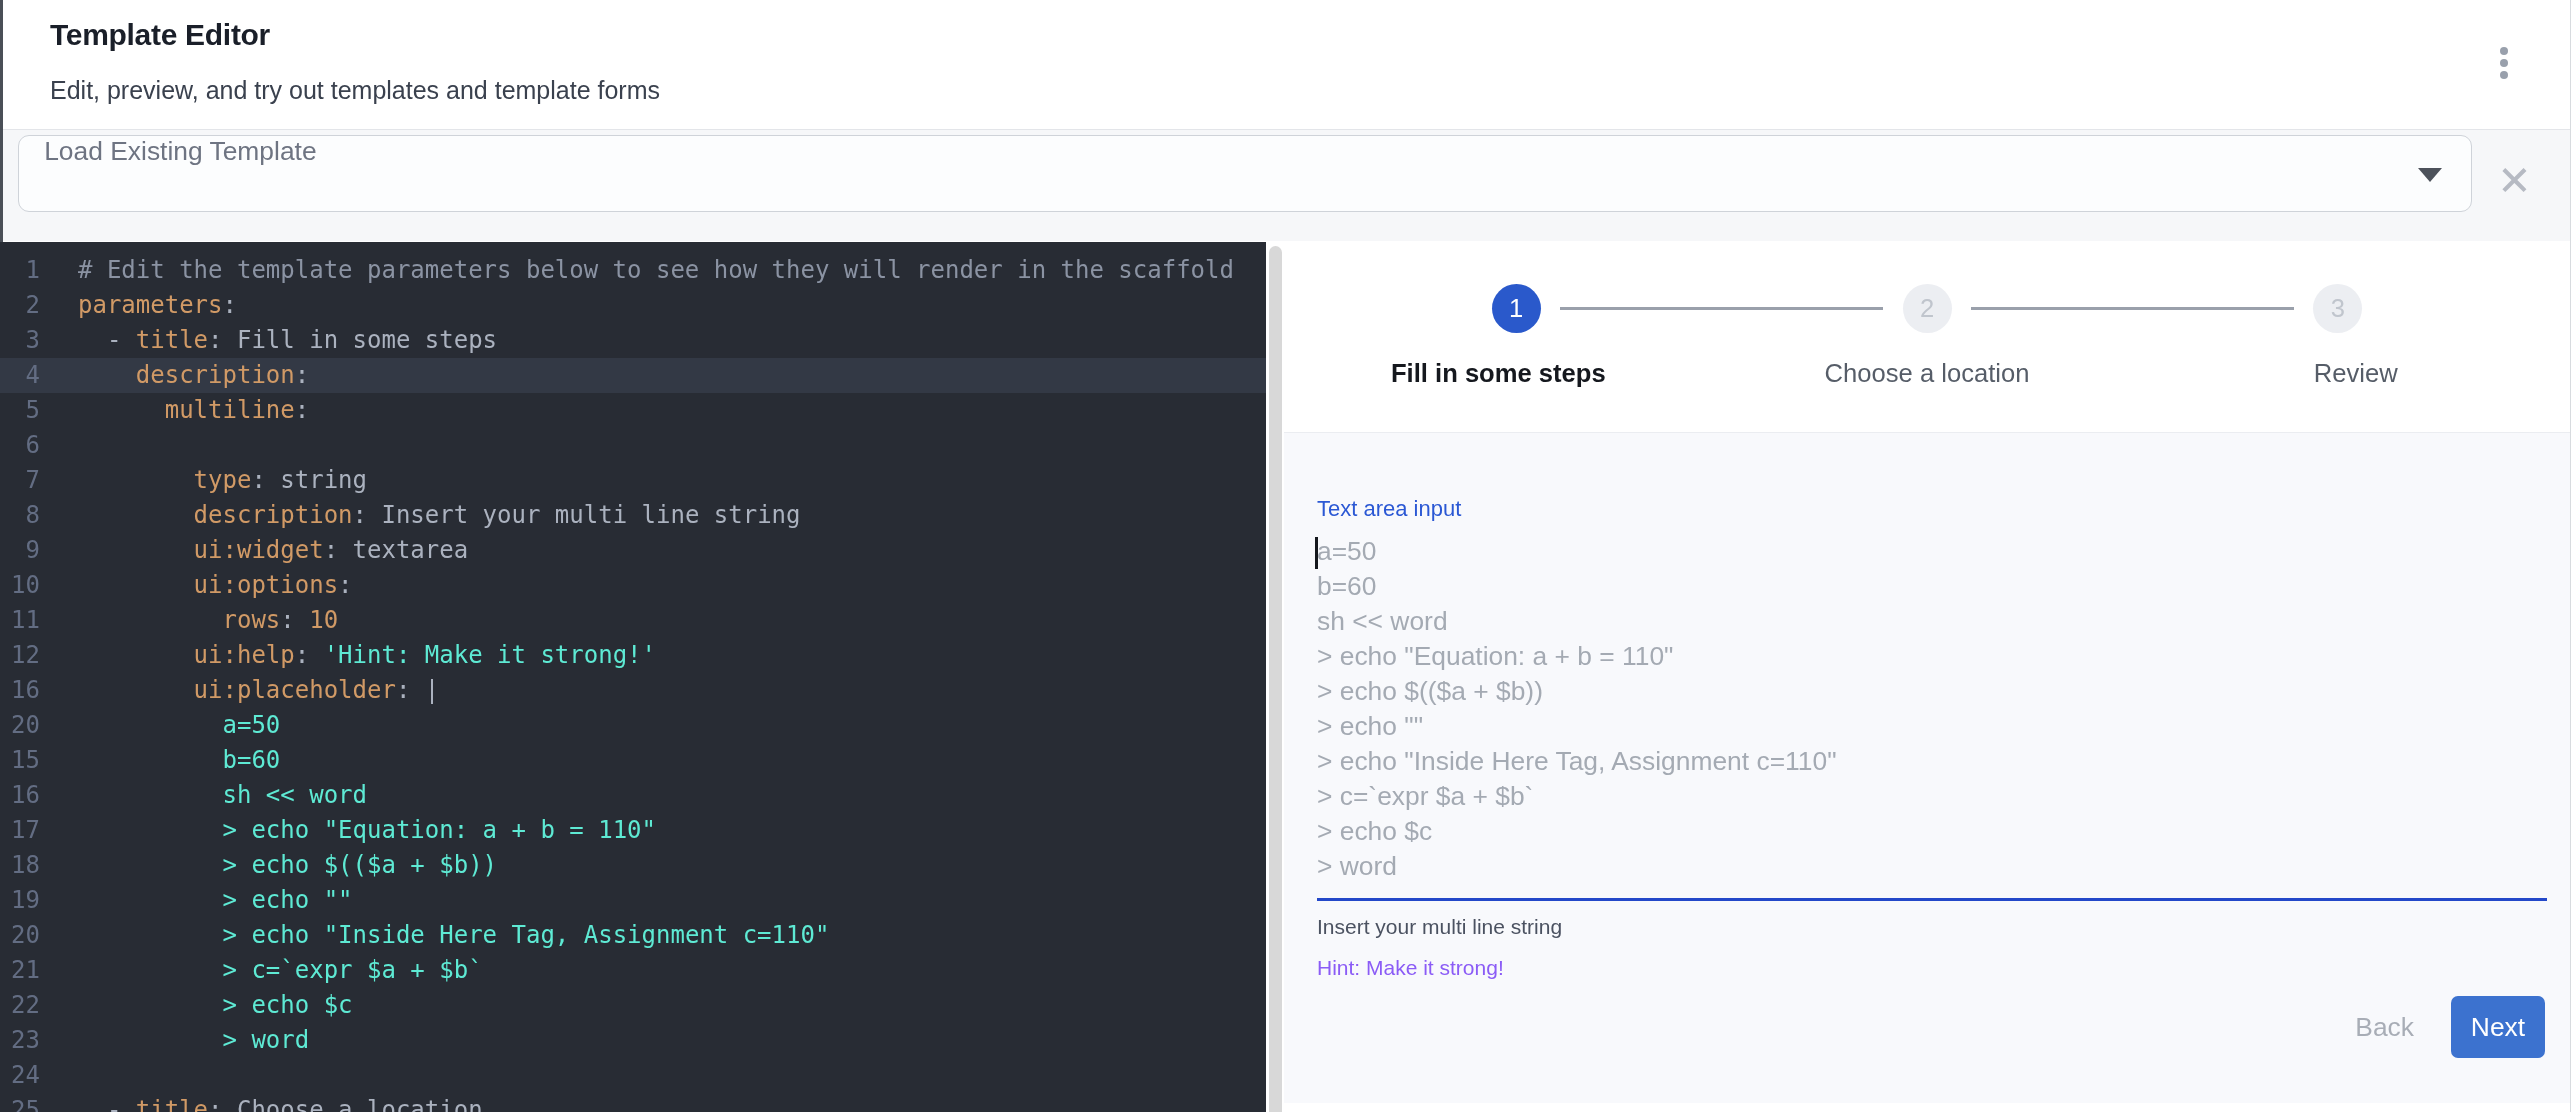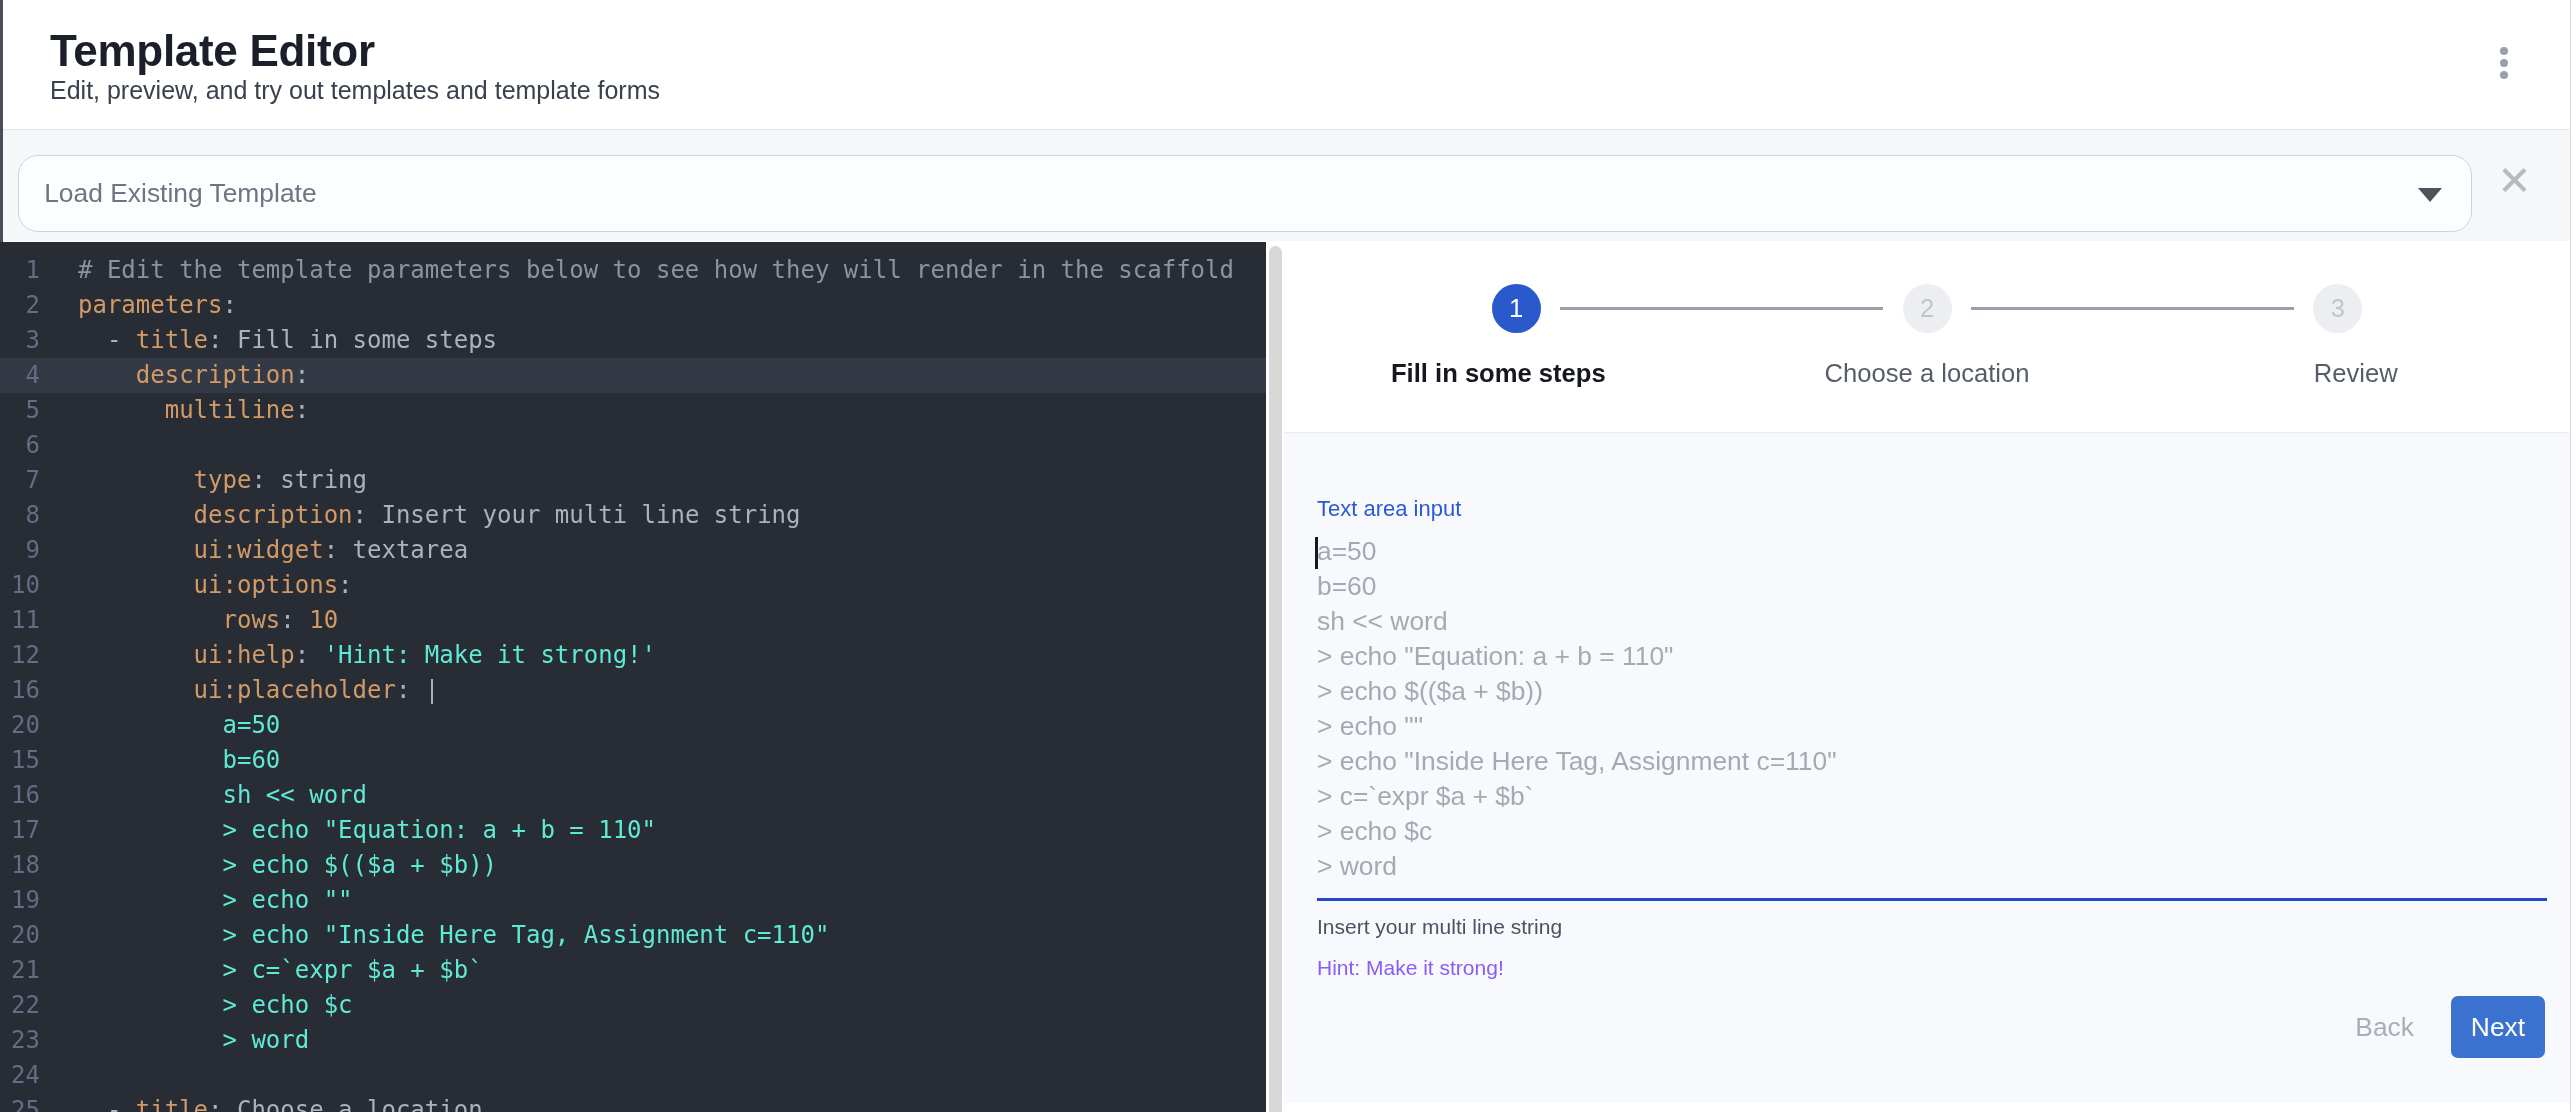--- a/index.html
+++ b/index.html
@@ -5,33 +5,33 @@
   * { margin:0; padding:0; box-sizing:border-box; }
   html,body { width:2576px; height:1113px; background:#ffffff; overflow:hidden;
               font-family:"Liberation Sans", sans-serif; }
   .page { position:absolute; top:0; left:0; width:2571px; height:1113px;
           border-right:1.8px solid #d8dbdf; background:#fff; }
   .left-edge { position:absolute; left:0; top:0; width:2.6px; height:242px; background:#4a4f57; z-index:9; }
 
   
   .header { position:absolute; top:0; left:0; right:0; height:130px; background:#fff;
             border-bottom:0.9px solid #e3e5e9; }
-  .page-title { position:absolute; left:50px; top:26px; font-size:44px; font-weight:700;
+  .page-title { position:absolute; left:50px; top:18px; font-size:30px; font-weight:700;
                 color:#1a1f29; letter-spacing:-0.3px; }
   .page-subtitle { position:absolute; left:50px; top:76px; font-size:25px; color:#3a414e; }
   .kebab { position:absolute; right:49px; top:42px; width:35px; height:42px;
            display:flex; flex-direction:column; align-items:center; justify-content:center;
            gap:4.4px; cursor:pointer; }
   .kebab i { width:8px; height:8px; border-radius:50%; background:#99a0ac; }
 
   
   .loader-bar { position:absolute; top:130px; left:0; right:0; height:111px; background:#f6f7f9; }
-  .loader-select { position:absolute; left:17.6px; top:25px; width:2454px; height:77px;
-                   background:#fcfdfe; border:1.8px solid #cfd3d9; border-radius:20px;
-                   display:flex; align-items:center; padding:0 62px 0 25.6px; cursor:pointer; }
+  .loader-select { position:absolute; left:17.6px; top:5px; width:2454px; height:77px;
+                   background:#fcfdfe; border:1.8px solid #cfd3d9; border-radius:11px;
+                   display:flex; align-items:flex-start; padding:0 62px 0 25.6px; cursor:pointer; }
   .loader-placeholder { font-size:26.4px; color:#6e7482; }
   .dropdown-caret { position:absolute; right:29px; top:32px; width:0; height:0;
                     border-left:12.3px solid transparent; border-right:12.3px solid transparent;
                     border-top:14px solid #4d525b; }
   .clear-x { position:absolute; left:2495px; top:23px; width:39px; height:56px;
              color:#b6bac3; font-size:41px; line-height:56px; text-align:center; cursor:pointer; }
 
   
   .workspace { position:absolute; top:242px; left:0; right:0; bottom:0; }
 

